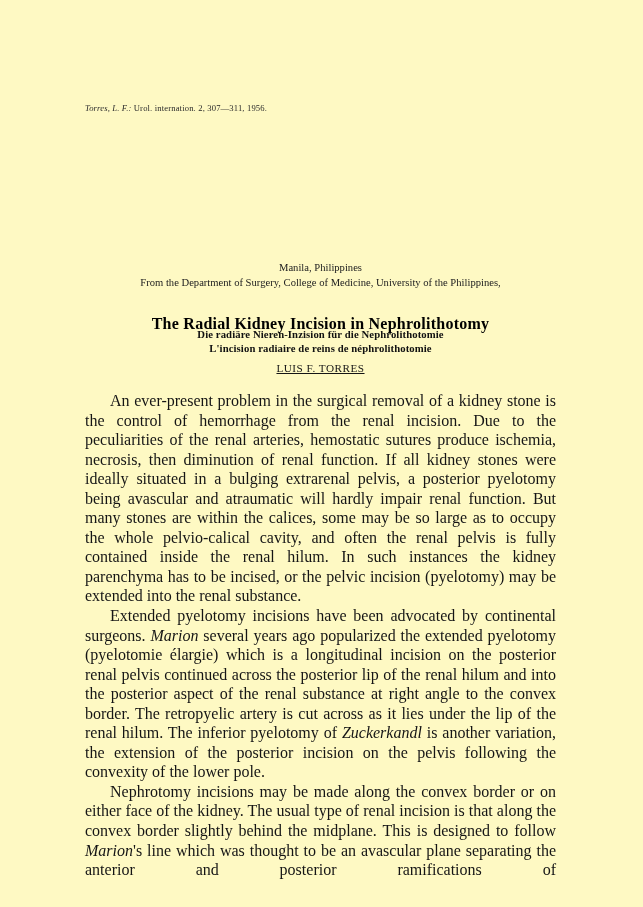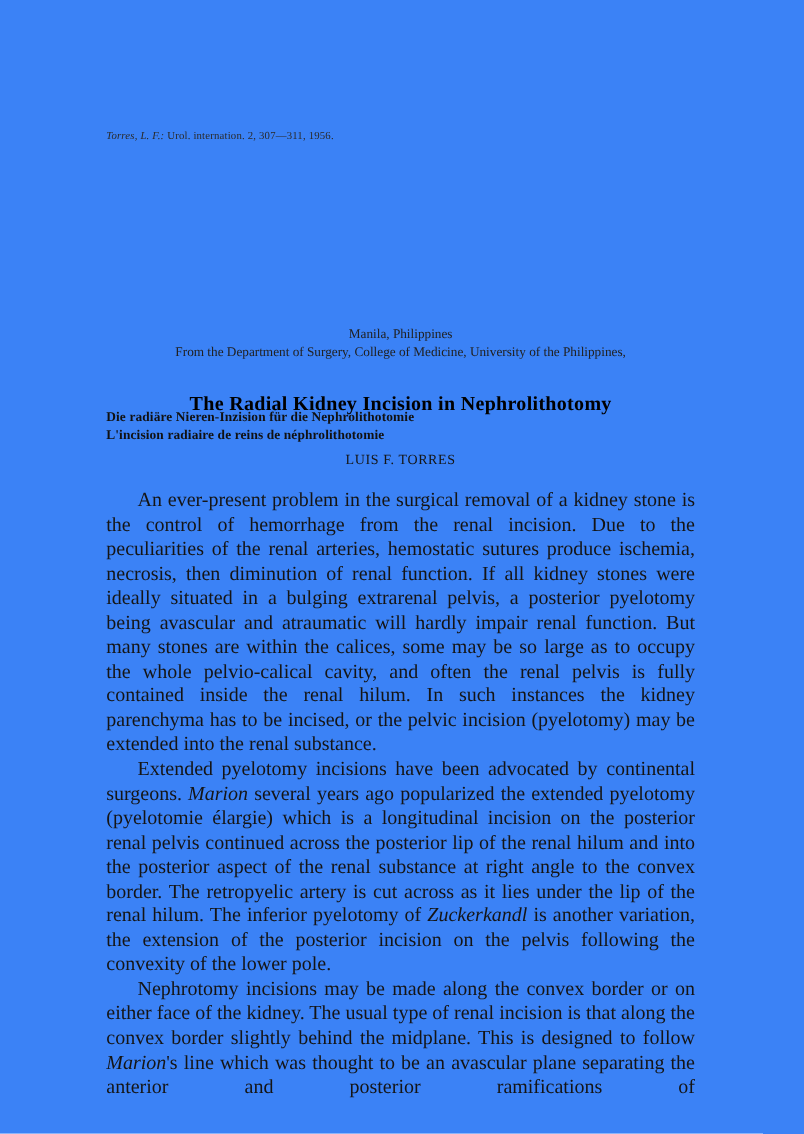--- a/index.html
+++ b/index.html
@@ -8,21 +8,21 @@
     background: #ffffff;
   }
   body {
     font-family: "Liberation Serif", serif;
     color: #1a1a1a;
   }
   #page {
     position: relative;
     width: 643px;
     height: 907px;
-    background: #3b82f6;
+    background: #fef9c3;
     overflow: hidden;
   }
 
   
   #citation {
     position: absolute;
     left: 85px;
     top: 103px;
     width: 470px;
     font-size: 8.6px;
@@ -54,39 +54,40 @@
     font-size: 16px;
     font-weight: bold;
     letter-spacing: 0.25px;
     color: #000000;
     white-space: nowrap;
   }
   #subtitle-de, #subtitle-fr {
     position: absolute;
     left: 85px;
     width: 471px;
-    text-align: left;
+    text-align: center;
     font-size: 10.7px;
     font-weight: bold;
     letter-spacing: 0.1px;
     color: #111111;
     white-space: nowrap;
   }
   #subtitle-de { top: 328px; }
   #subtitle-fr { top: 342px; }
 
   #author {
     position: absolute;
     left: 85px;
     top: 362px;
     width: 471px;
     text-align: center;
     font-size: 11.2px;
     letter-spacing: 0.5px;
     color: #151515;
+    text-decoration: underline;
   }
 
   
   #body-text {
     position: absolute;
     left: 85px;
     top: 391px;
     width: 471px;
     font-size: 16px;
     line-height: 19.55px;

